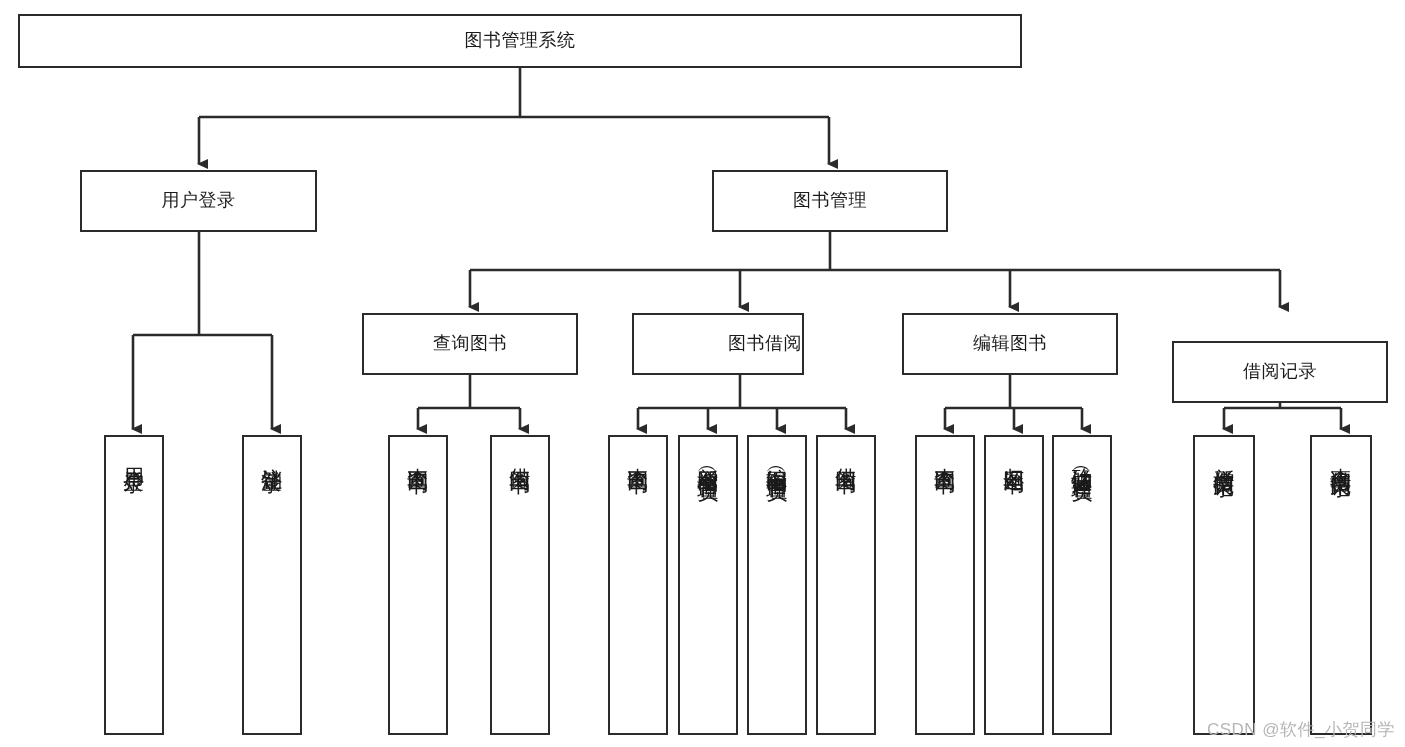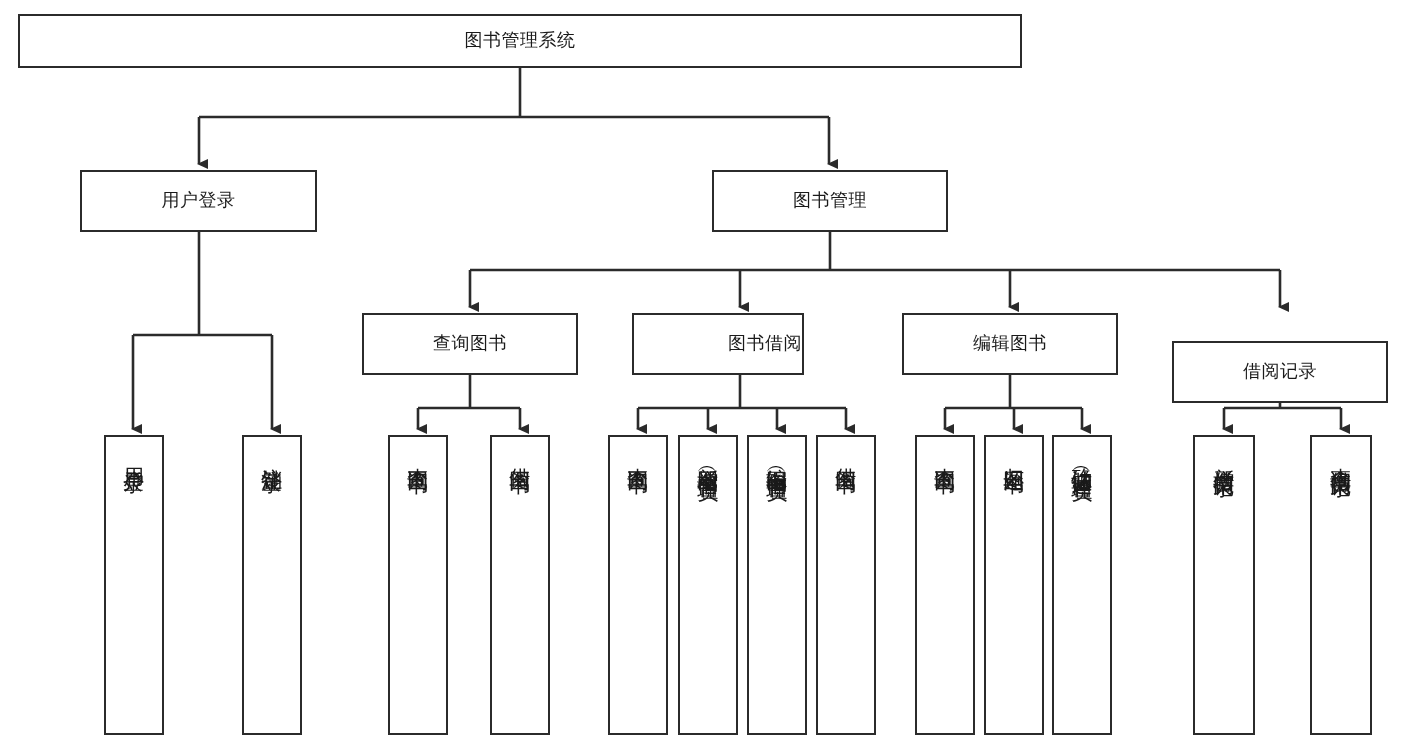--- a/index.html
+++ b/index.html
@@ -179,13 +179,14 @@
   <div class="node vert" style="left: 1052px; top: 435px; width: 60px; height: 300px;">
     <span class="label">确认归还（管理员）</span>
   </div>
   <div class="node vert" style="left: 1193px; top: 435px; width: 62px; height: 300px;">
     <span class="label">新增借阅记录</span>
   </div>
   <div class="node vert" style="left: 1310px; top: 435px; width: 62px; height: 300px;">
     <span class="label">查询借阅记录</span>
   </div>
 
+  <div id="watermark">CSDN @软件_小贺同学</div>
 </div>
 
 </body></html>

